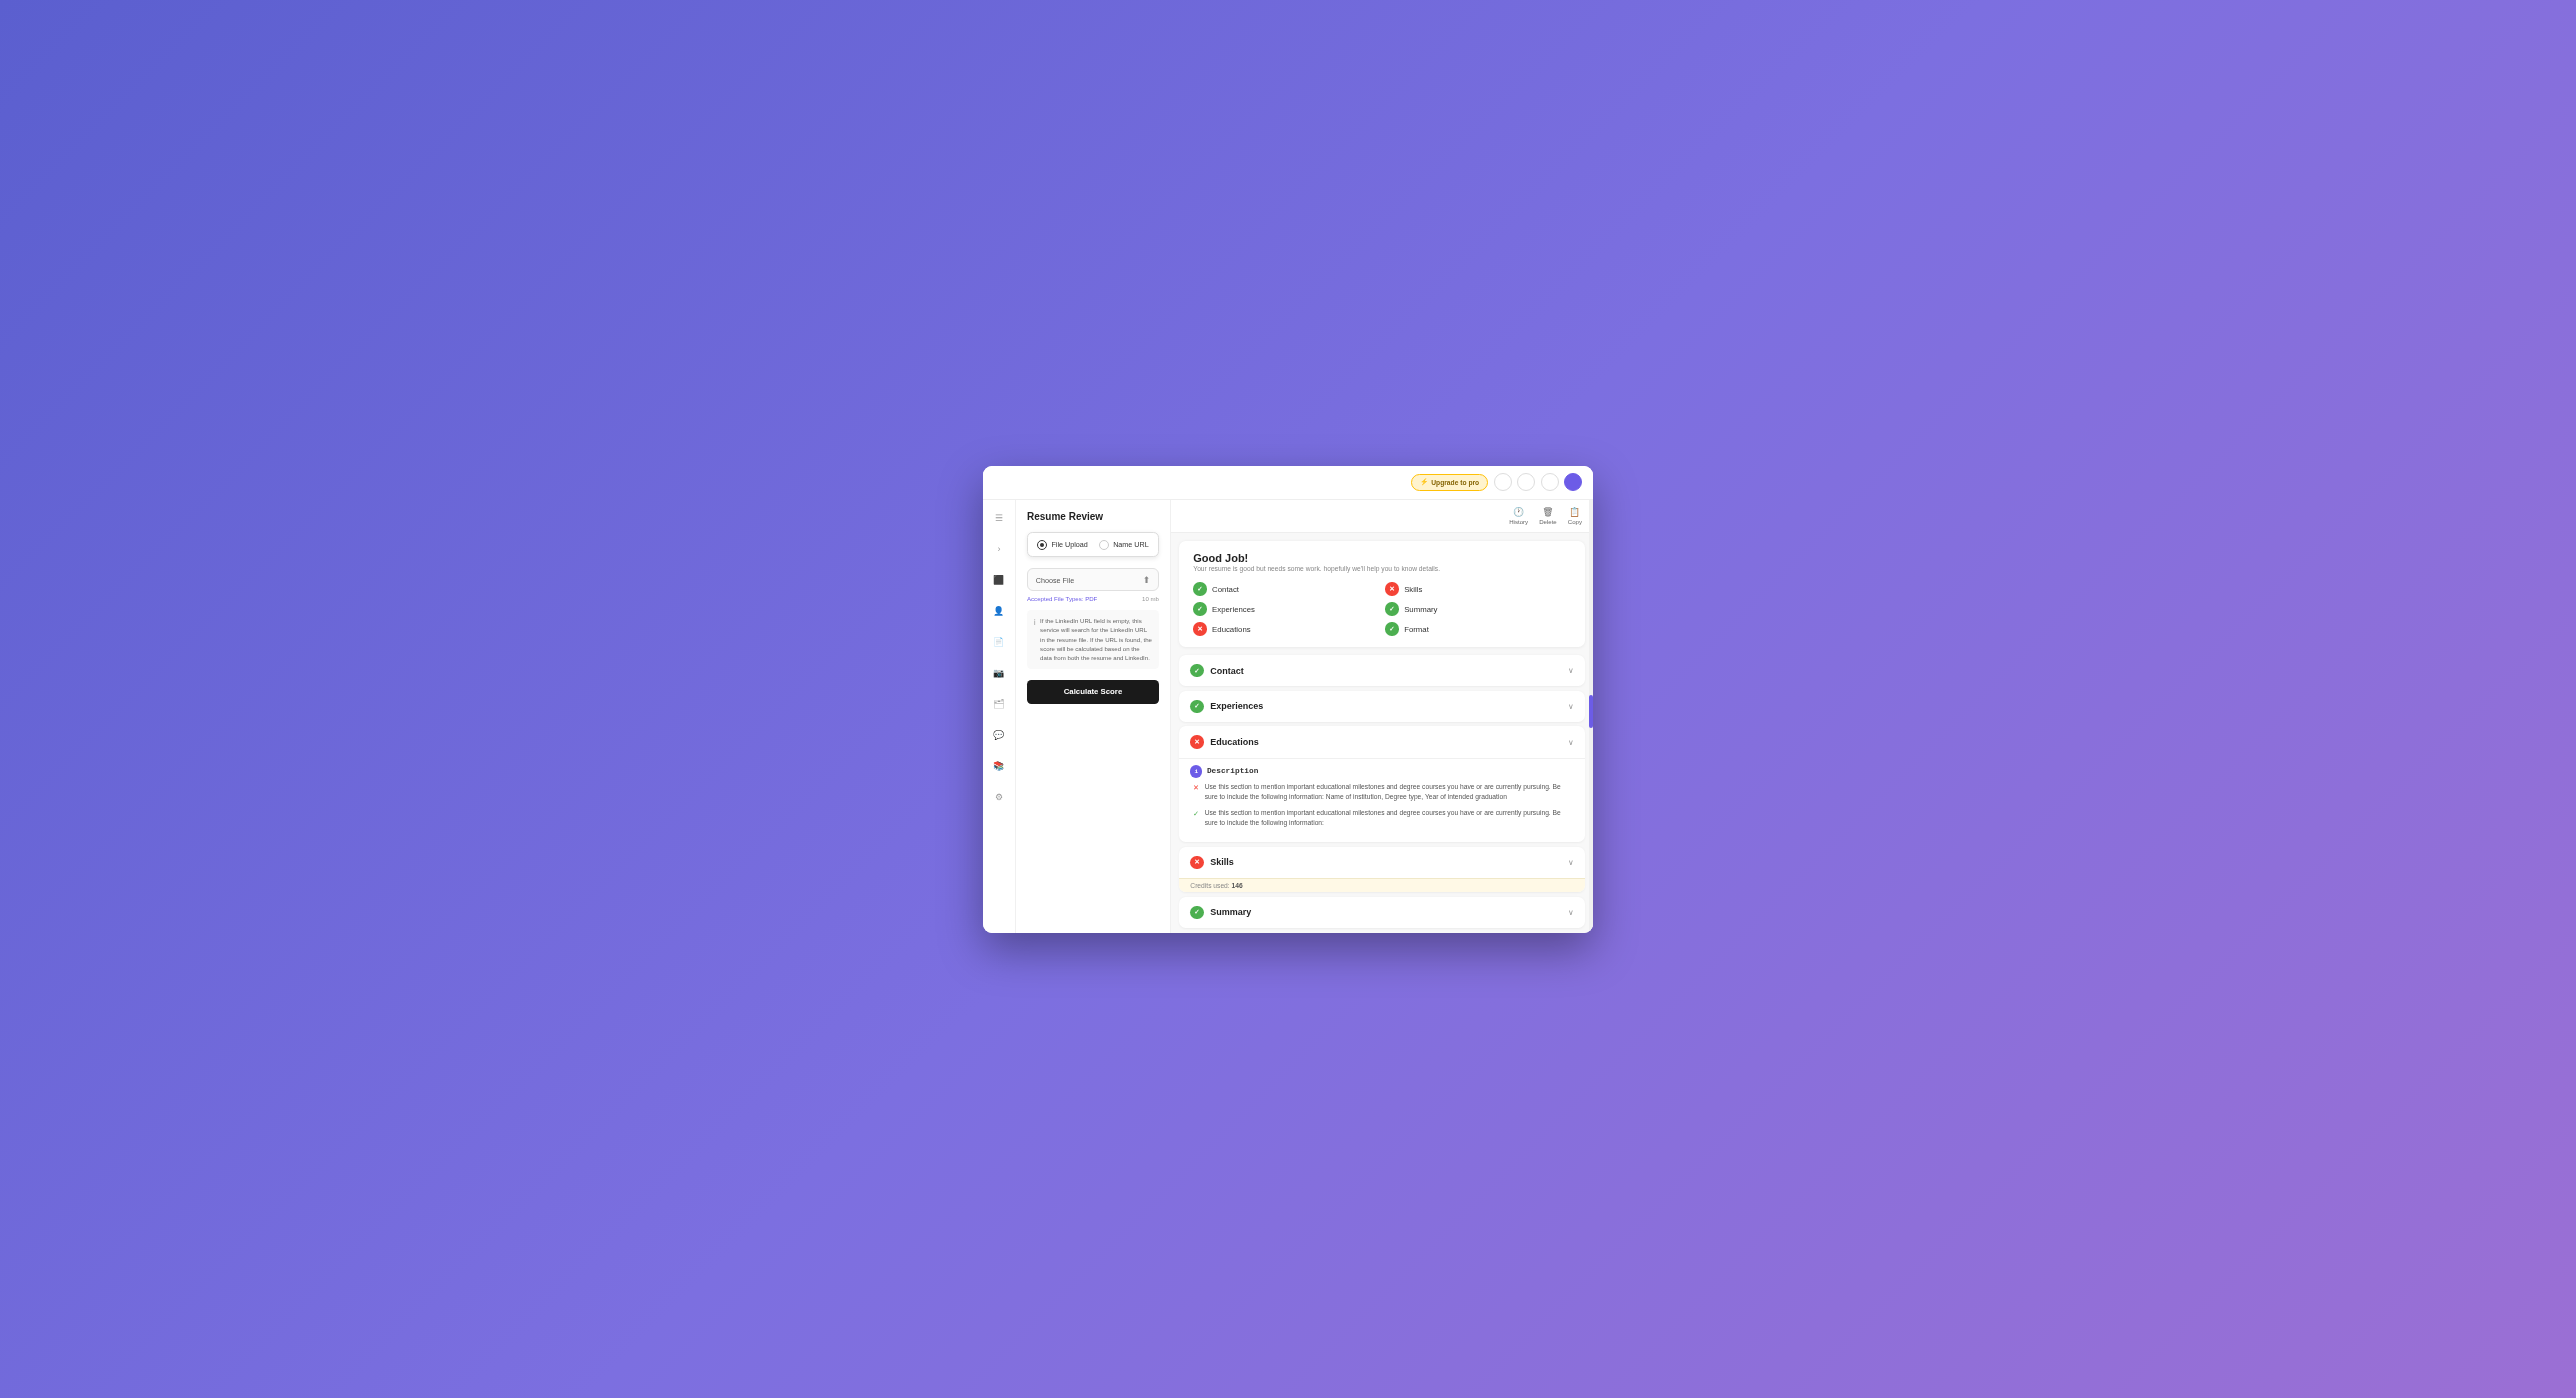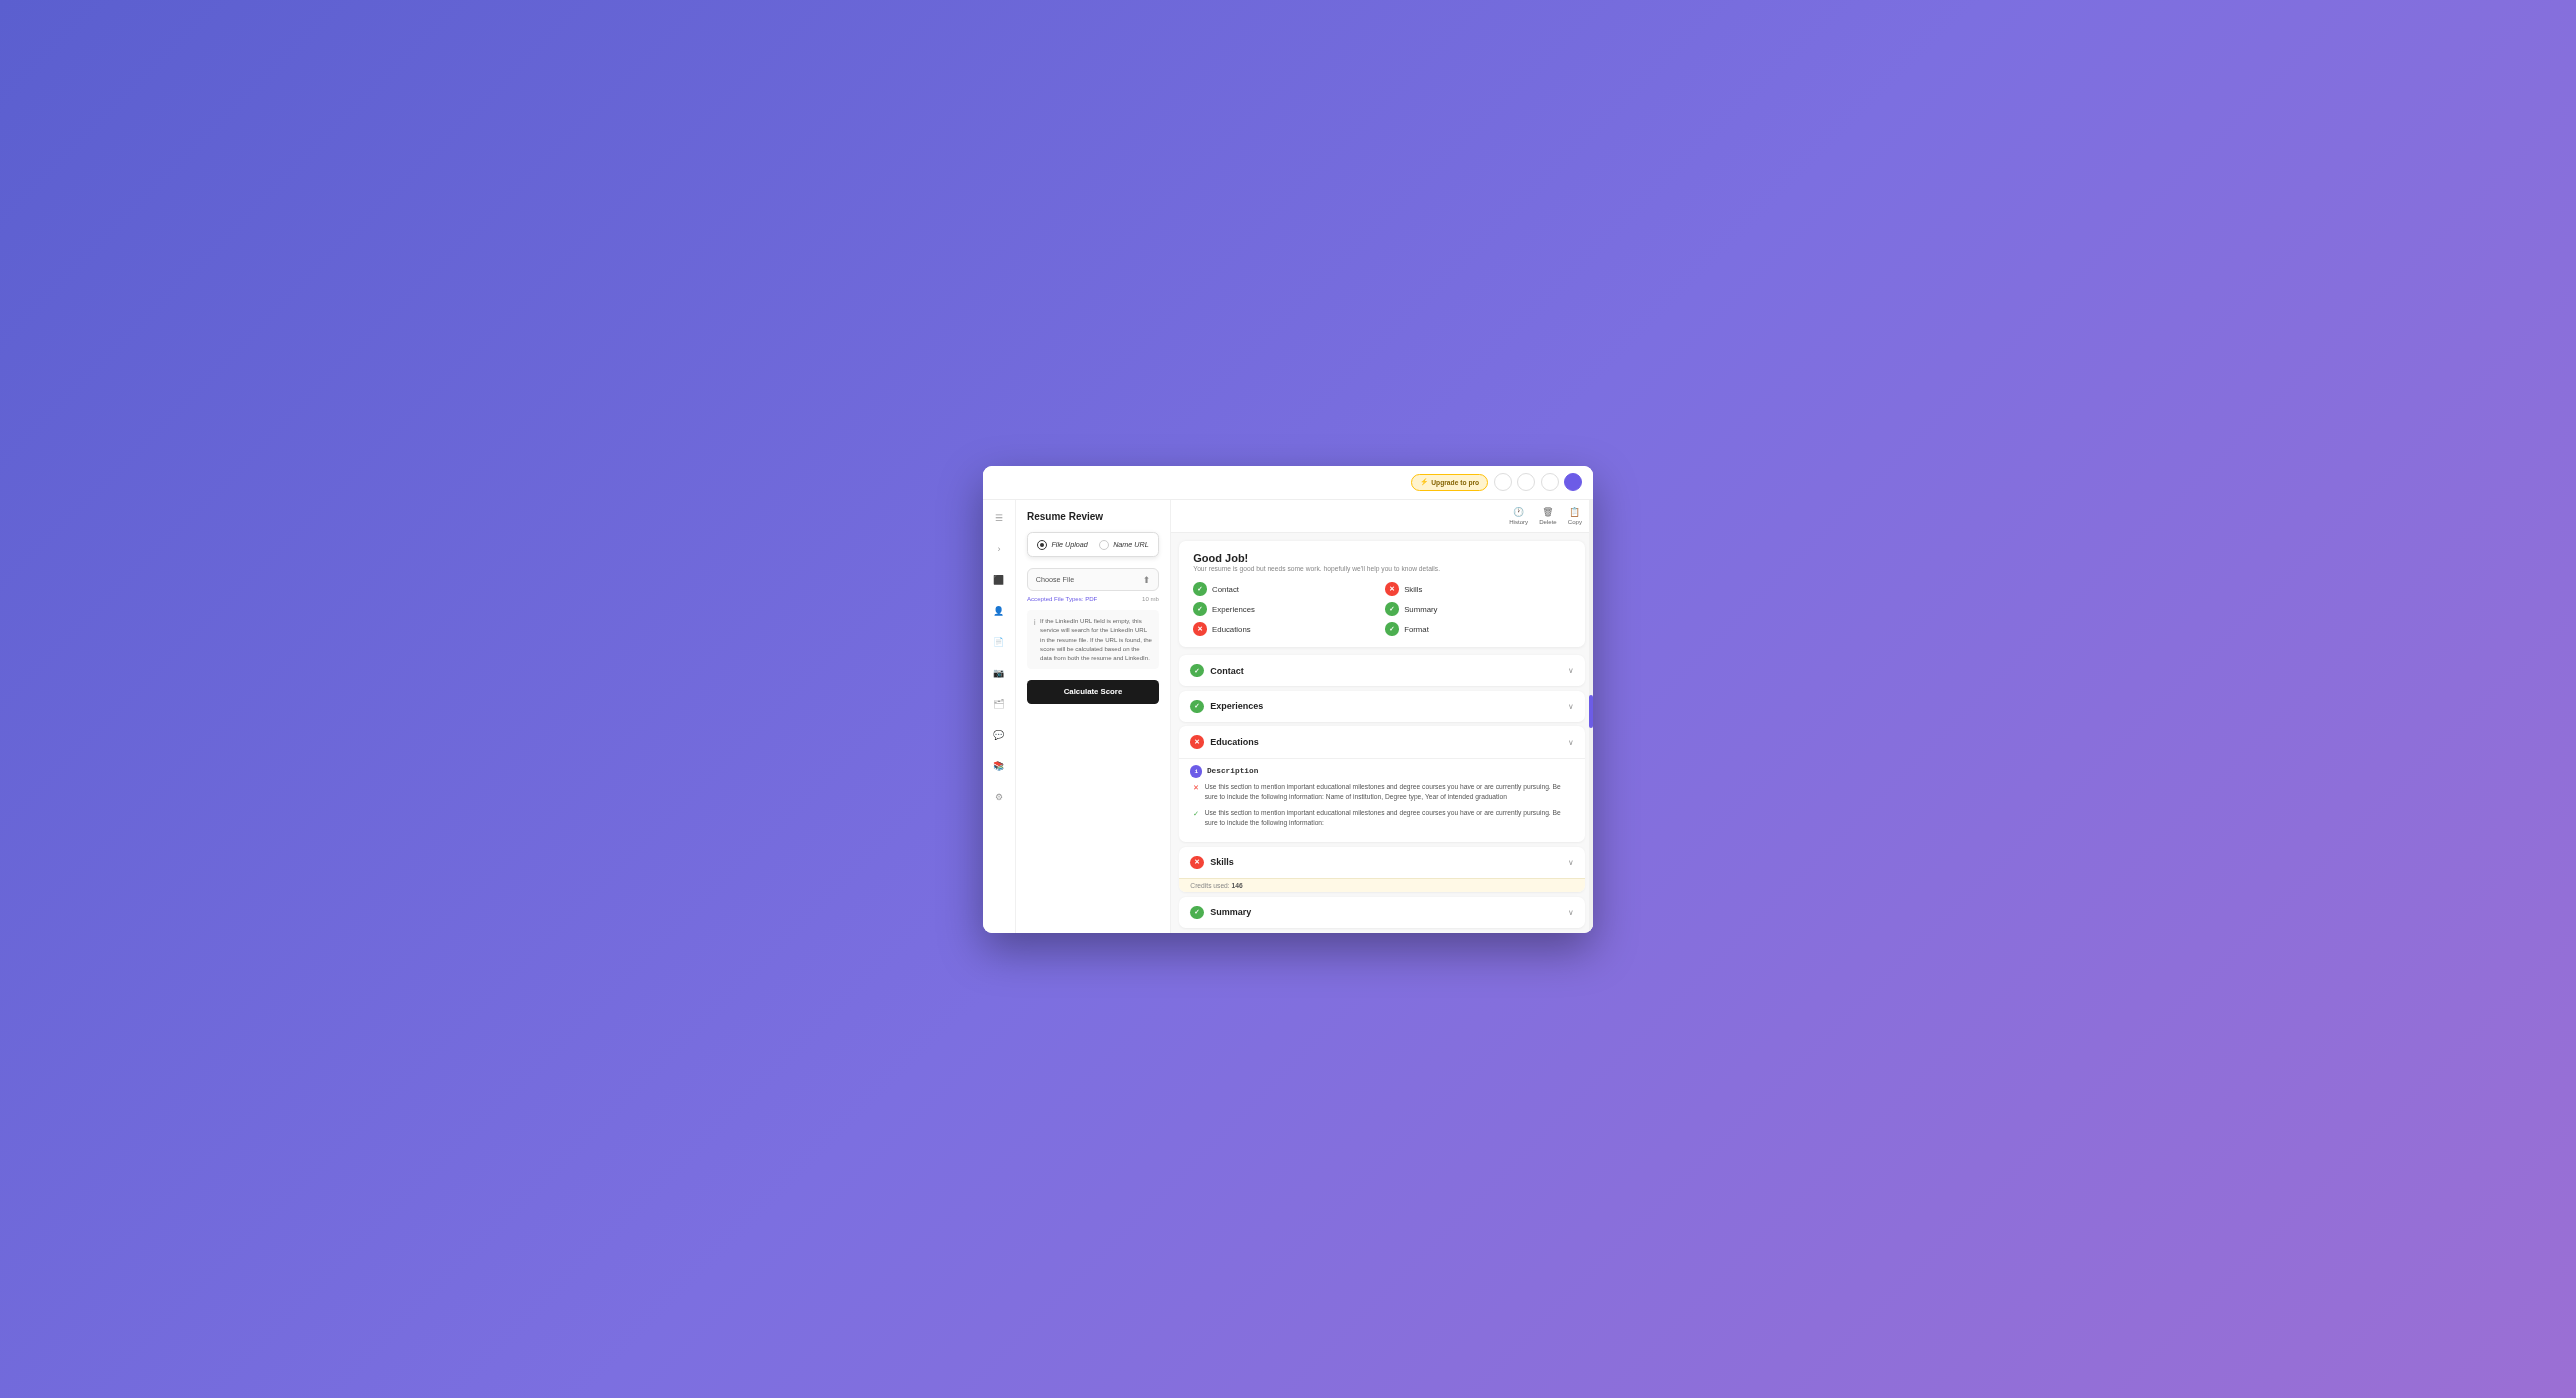--- a/index.html
+++ b/index.html
@@ -129,21 +129,20 @@
     }
 
     .radio-option {
       display: flex;
       align-items: center;
       gap: 4.4px;
       cursor: pointer;
       font-size: 7.2px;
       font-weight: 500;
       color: #333;
-      font-style: italic;
     }
 
     .radio-circle {
       width: 10px;
       height: 10px;
       border-radius: 50%;
       border: 1.1px solid #ccc;
       display: flex;
       align-items: center;
       justify-content: center;
@@ -159,21 +158,21 @@
       height: 4.4px;
       border-radius: 50%;
       background: #333;
     }
 
     .file-upload-area {
       border: 0.6px solid #e0e0e0;
       border-radius: 6px;
       padding: 5.5px 7.8px;
       display: flex;
-      align-items: center;
+      align-items: flex-end;
       justify-content: space-between;
       margin-bottom: 3.3px;
       background: #fafafa;
     }
 
     .file-upload-label {
       font-size: 7.2px;
       color: #555;
     }
 

